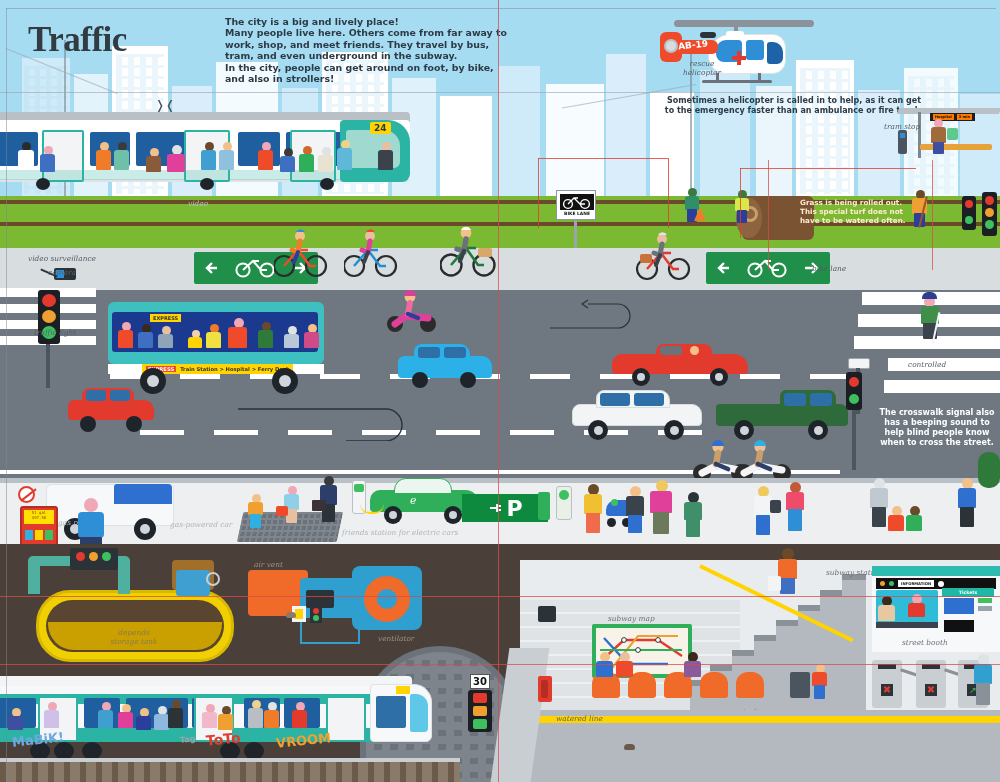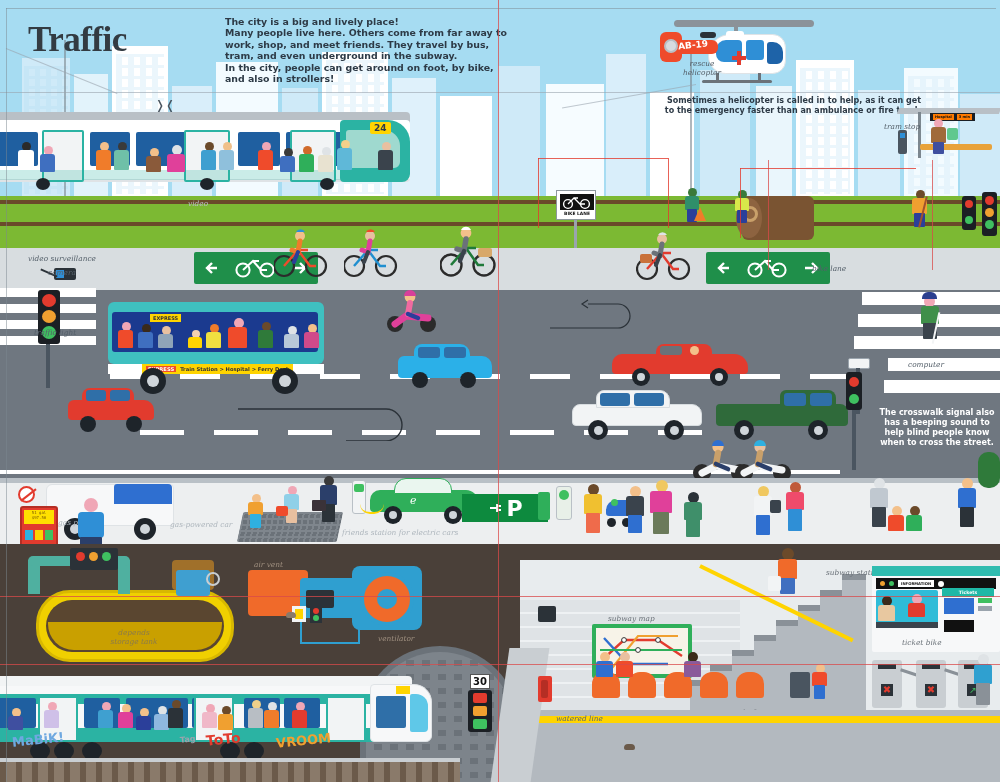--- a/index.html
+++ b/index.html
@@ -303,20 +303,21 @@
         <path d="M8 10 L14 4 L20 10 L25 10 M14 4 L18 4" stroke="#fff" stroke-width="1.3" fill="none"></path>
       </svg>
     </div>
     <div class="txt">BIKE LANE</div>
   </div>
   <div style="position:absolute;left:574px;top:220px;width:3px;height:42px;background:#9aa4ad;"></div>
 
   <div style="position:absolute;left:742px;top:196px;width:72px;height:44px;background:#7a5432;border-radius:6px;"></div>
   <div style="position:absolute;left:736px;top:198px;width:26px;height:40px;border-radius:50%;background:#8d6340;"></div>
   <div style="position:absolute;left:742px;top:206px;width:16px;height:16px;border-radius:50%;border:3px solid #c9a06a;"></div>
+  <div class="factbox fact-grass">Grass is being rolled out. This special turf does not have to be watered often.</div>
 
   <div class="p-head" style="left:688px;top:188px;width:9px;height:9px;background:#3a7a3a;"></div>
   <div class="p-body" style="left:685px;top:196px;width:14px;height:14px;background:#2f8f6a;"></div>
   <div class="p-leg" style="left:687px;top:209px;width:10px;height:13px;background:#2b3f9a;"></div>
   <div style="position:absolute;left:694px;top:207px;width:0;height:0;border-left:6px solid transparent;border-right:6px solid transparent;border-bottom:14px solid #f07c2a;"></div>
 
   <div class="p-head" style="left:738px;top:190px;width:9px;height:9px;background:#3a7a3a;"></div>
   <div class="p-body" style="left:735px;top:198px;width:14px;height:13px;background:#d8e84a;"></div>
   <div class="p-leg" style="left:737px;top:210px;width:10px;height:13px;background:#2b3f9a;"></div>
 
@@ -579,21 +580,21 @@
       <path d="M26 24 L38 29" stroke="#2b3f6a" stroke-width="4.6" stroke-linecap="round"></path>
     </svg>
   </div>
 
 
   <div class="zebra" style="left:862px;top:292px;width:138px;height:13px;"></div>
   <div class="zebra" style="left:858px;top:314px;width:142px;height:13px;"></div>
   <div class="zebra" style="left:854px;top:336px;width:146px;height:13px;"></div>
   <div class="zebra" style="left:888px;top:358px;width:112px;height:13px;"></div>
   <div class="zebra" style="left:884px;top:380px;width:116px;height:13px;"></div>
-  <div class="lbl" style="left:908px;top:360px;">computer</div>
+  <div class="lbl" style="left:908px;top:360px;">controlled</div>
 
   <div style="position:absolute;left:916px;top:292px;width:28px;height:50px;">
     <div class="p-head" style="left:8px;top:4px;width:11px;height:11px;background:#f0a7b6;"></div>
     <div style="position:absolute;left:6px;top:0px;width:15px;height:7px;background:#2b3f8f;border-radius:6px 6px 0 0;"></div>
     <div class="p-body" style="left:5px;top:14px;width:18px;height:18px;background:#3f8f4a;"></div>
     <div class="p-leg" style="left:7px;top:31px;width:14px;height:16px;background:#3a434c;"></div>
     <div style="position:absolute;left:19px;top:20px;width:2px;height:32px;background:#f2f4f5;transform:rotate(12deg);"></div>
   </div>
 
   <div style="position:absolute;left:848px;top:358px;width:22px;height:11px;background:#f2f4f5;border:1px solid #9aa4ad;border-radius:2px;"></div>
@@ -825,21 +826,21 @@
   <div class="p-head" style="position:absolute;left:912px;top:594px;width:10px;height:10px;border-radius:50%;background:#f0a7b6;"></div>
   <div class="p-body" style="position:absolute;left:908px;top:603px;width:17px;height:14px;background:#e23b2e;"></div>
   <div class="p-head" style="position:absolute;left:882px;top:596px;width:10px;height:10px;border-radius:50%;background:#3a2a1a;"></div>
   <div class="p-body" style="position:absolute;left:878px;top:605px;width:17px;height:16px;background:#e8c8a0;"></div>
   <div style="position:absolute;left:876px;top:622px;width:62px;height:6px;background:#3a434c;"></div>
   <div class="ticketchip" style="left:942px;top:588px;width:52px;">Tickets</div>
   <div style="position:absolute;left:944px;top:598px;width:30px;height:16px;background:#2f6fd0;"></div>
   <div style="position:absolute;left:978px;top:598px;width:14px;height:5px;background:#3fc060;"></div>
   <div style="position:absolute;left:978px;top:606px;width:14px;height:5px;background:#9aa4ad;"></div>
   <div style="position:absolute;left:944px;top:620px;width:30px;height:12px;background:#111;"></div>
-  <div class="lbl" style="left:902px;top:638px;color:#6b7279;">ticket bike</div>
+  <div class="lbl" style="left:902px;top:638px;color:#6b7279;">street booth</div>
 
   <div style="position:absolute;left:872px;top:660px;width:30px;height:48px;background:#c9ced2;border-radius:3px;"></div>
   <div style="position:absolute;left:878px;top:664px;width:18px;height:5px;background:#2b3238;"></div>
   <div style="position:absolute;left:881px;top:684px;width:12px;height:12px;background:#2b3238;color:#e23b2e;font-size:10px;text-align:center;line-height:12px;">✖</div>
   <div style="position:absolute;left:900px;top:672px;width:24px;height:3px;background:#8a9198;transform:rotate(18deg);"></div>
 
   <div style="position:absolute;left:916px;top:660px;width:30px;height:48px;background:#c9ced2;border-radius:3px;"></div>
   <div style="position:absolute;left:922px;top:664px;width:18px;height:5px;background:#2b3238;"></div>
   <div style="position:absolute;left:925px;top:684px;width:12px;height:12px;background:#2b3238;color:#e23b2e;font-size:10px;text-align:center;line-height:12px;">✖</div>
   <div style="position:absolute;left:944px;top:672px;width:24px;height:3px;background:#8a9198;transform:rotate(18deg);"></div>

